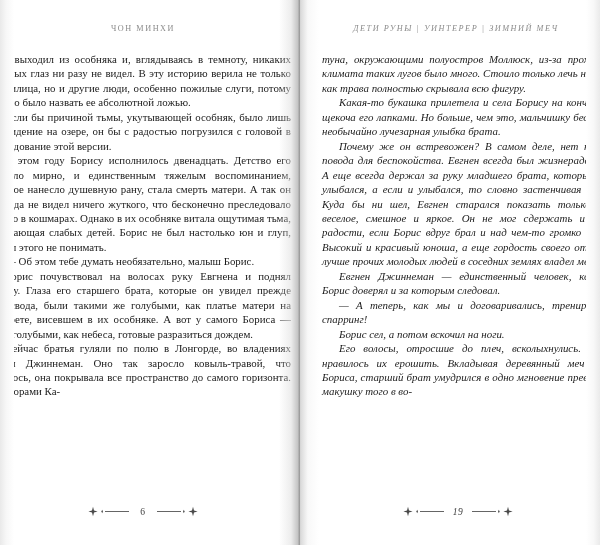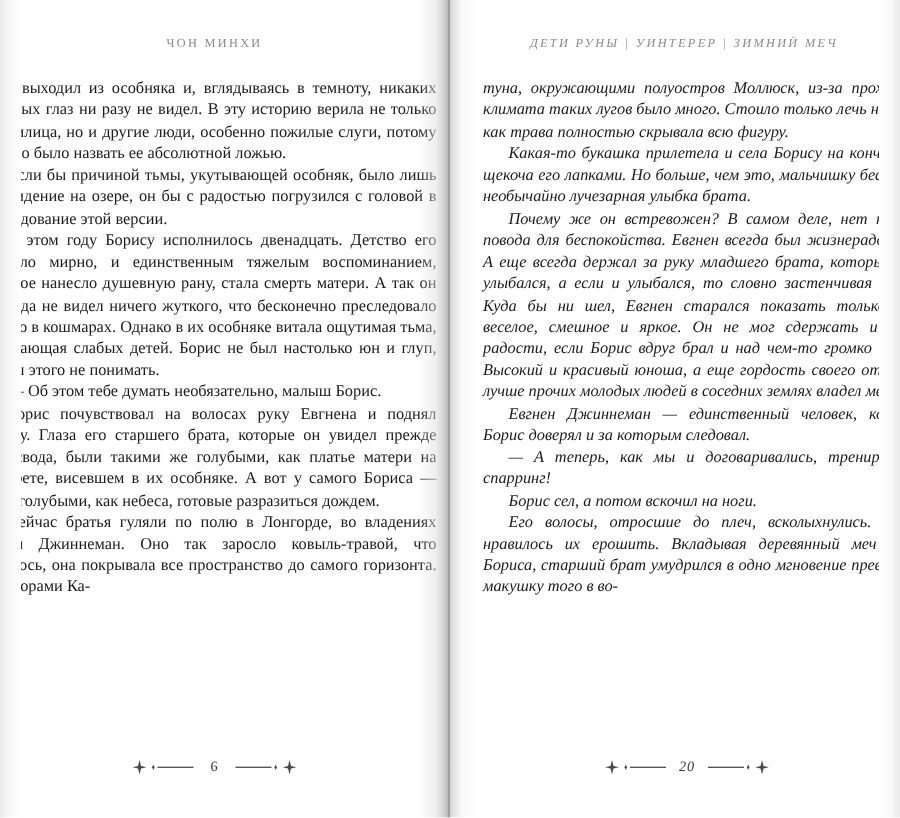--- a/index.html
+++ b/index.html
@@ -216,21 +216,21 @@
       <span class="ornament">
         <svg width="46" height="11" viewBox="0 0 46 11" aria-hidden="true">
           <g fill="#4a4a4a">
             <path d="M8 0.7 L9.0 4.6 L12.6 5.5 L9.0 6.4 L8 10.3 L7.0 6.4 L3.4 5.5 L7.0 4.6 Z"></path>
             <path d="M17.2 3.7 L18.0 5.5 L17.2 7.3 L16.4 5.5 Z"></path>
           </g>
           <rect x="20" y="5.1" width="24" height="0.85" fill="#4a4a4a"></rect>
         </svg>
       </span>
 
-      <span class="folio-number">20</span>
+      <span class="folio-number">19</span>
 
       <span class="ornament">
         <svg width="46" height="11" viewBox="0 0 46 11" aria-hidden="true">
           <rect x="2" y="5.1" width="24" height="0.85" fill="#4a4a4a"></rect>
           <g fill="#4a4a4a">
             <path d="M28.8 3.7 L29.6 5.5 L28.8 7.3 L28.0 5.5 Z"></path>
             <path d="M38 0.7 L39.0 4.6 L42.6 5.5 L39.0 6.4 L38 10.3 L37.0 6.4 L33.4 5.5 L37.0 4.6 Z"></path>
           </g>
         </svg>
       </span>

